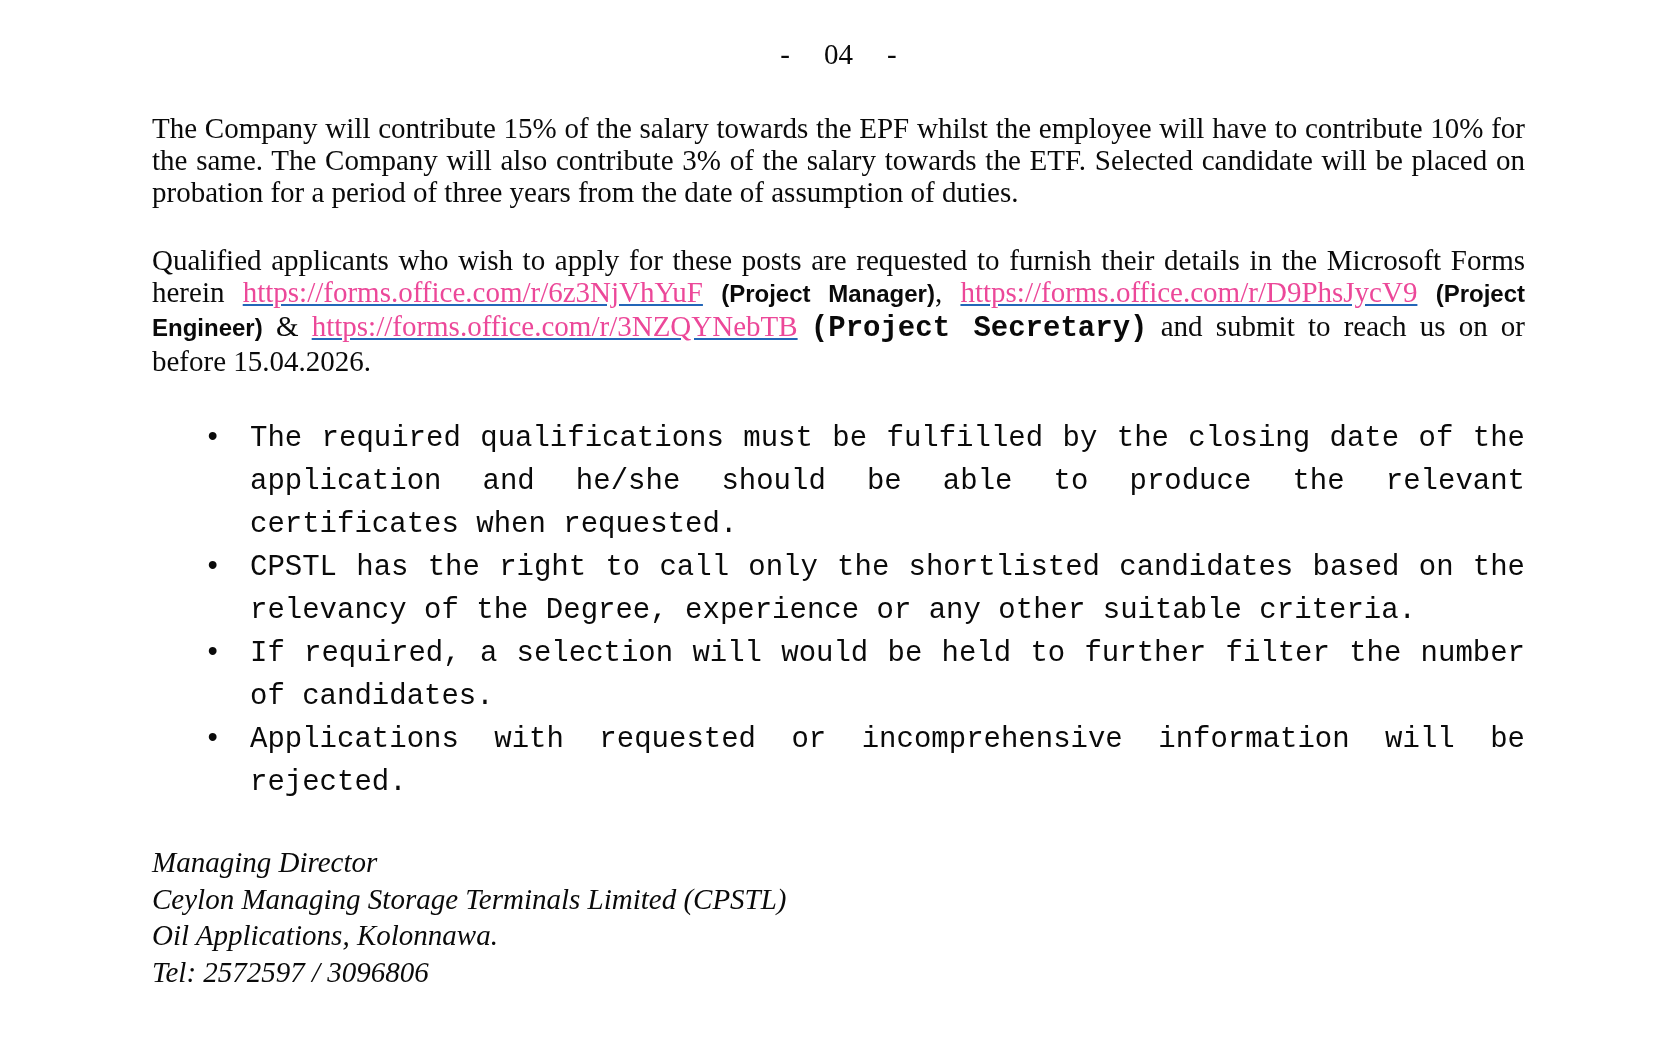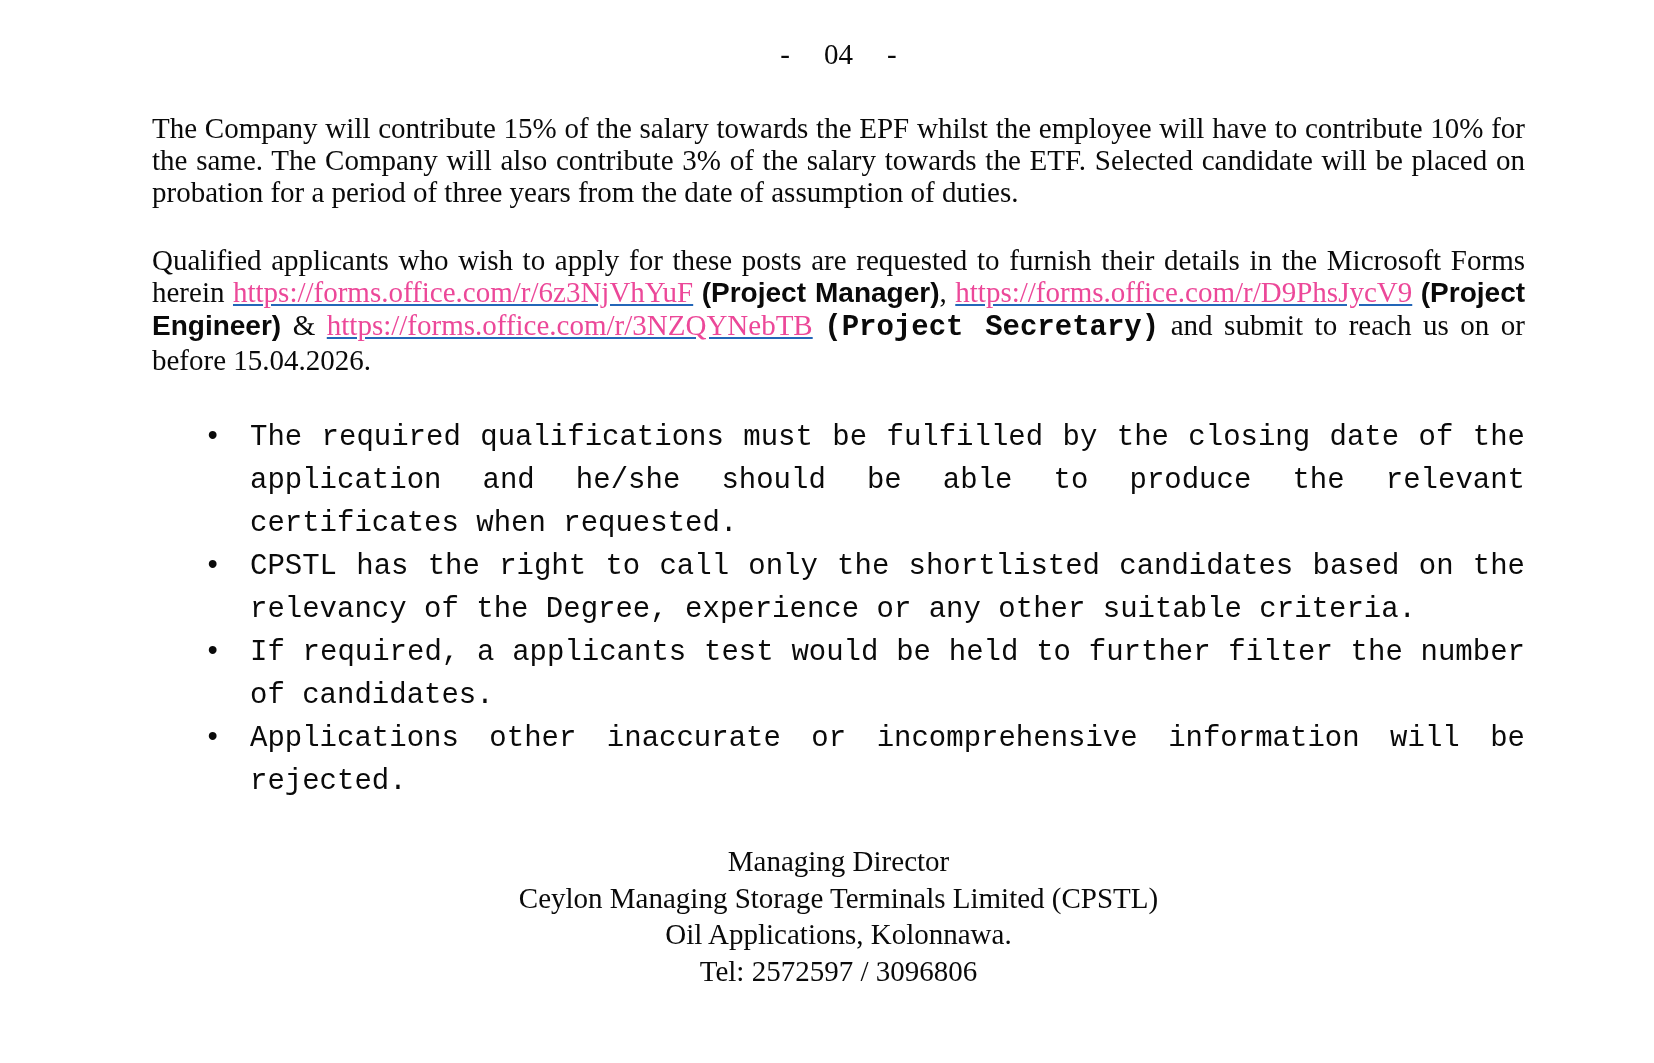--- a/index.html
+++ b/index.html
@@ -40,21 +40,21 @@
   }
   a.doc-link {
     color: #ec4899;
     text-decoration: underline;
     text-decoration-color: #2366b8;
     cursor: pointer;
   }
   .lbl-sans {
     font-family: "Liberation Sans", sans-serif;
     font-weight: 700;
-    font-size: 28px;
+    font-size: 24px;
   }
   .lbl-serif {
     font-weight: 700;
     font-family: Liberation Mono, monospace;
   }
   ul.notes {
     list-style: none;
     margin: 40px 0 0 0;
     padding: 0;
     line-height: 43px;
@@ -66,44 +66,44 @@
     font-family: Liberation Mono, monospace;
   }
   ul.notes li::before {
     content: "\2022";
     position: absolute;
     left: 52px;
     top: 0;
   }
   .signature {
     margin-top: 40px;
-    text-align: center;
     line-height: 36.5px;
+    font-style: italic;
   }
 </style>
 </head>
 <body>
 
 <div class="page">
 
   <div class="pageno">
     <span>-</span><span class="num">04</span><span>-</span>
   </div>
 
   <p class="body-par">The Company will contribute 15% of the salary towards the EPF whilst the employee will have to contribute 10% for the same. The Company will also contribute 3% of the salary towards the ETF. Selected candidate will be placed on probation for a period of three years from the date of assumption of duties.</p>
 
   <p class="body-par apply-par">
     <span>Qualified applicants who wish to apply for these posts are requested to furnish their details in the Microsoft Forms herein </span><a class="doc-link">https://forms.office.com/r/6z3NjVhYuF</a><span> </span><span class="lbl-sans">(Project Manager)</span><span>, </span><a class="doc-link">https://forms.office.com/r/D9PhsJycV9</a><span> </span><span class="lbl-sans">(Project Engineer)</span><span> &amp; </span><a class="doc-link">https://forms.office.com/r/3NZQYNebTB</a><span> </span><span class="lbl-serif">(Project Secretary)</span><span> and submit to reach us on or before 15.04.2026.</span>
   </p>
 
   <ul class="notes">
     <li>The required qualifications must be fulfilled by the closing date of the application and he/she should be able to produce the relevant certificates when requested.</li>
     <li>CPSTL has the right to call only the shortlisted candidates based on the relevancy of the Degree, experience or any other suitable criteria.</li>
-    <li>If required, a applicants test would be held to further filter the number of candidates.</li>
-    <li>Applications other inaccurate or incomprehensive information will be rejected.</li>
+    <li>If required, a selection will would be held to further filter the number of candidates.</li>
+    <li>Applications with requested or incomprehensive information will be rejected.</li>
   </ul>
 
   <div class="signature">
     <div>Managing Director</div>
     <div>Ceylon Managing Storage Terminals Limited (CPSTL)</div>
     <div>Oil Applications, Kolonnawa.</div>
     <div>Tel: 2572597 / 3096806</div>
   </div>
 
 </div>

